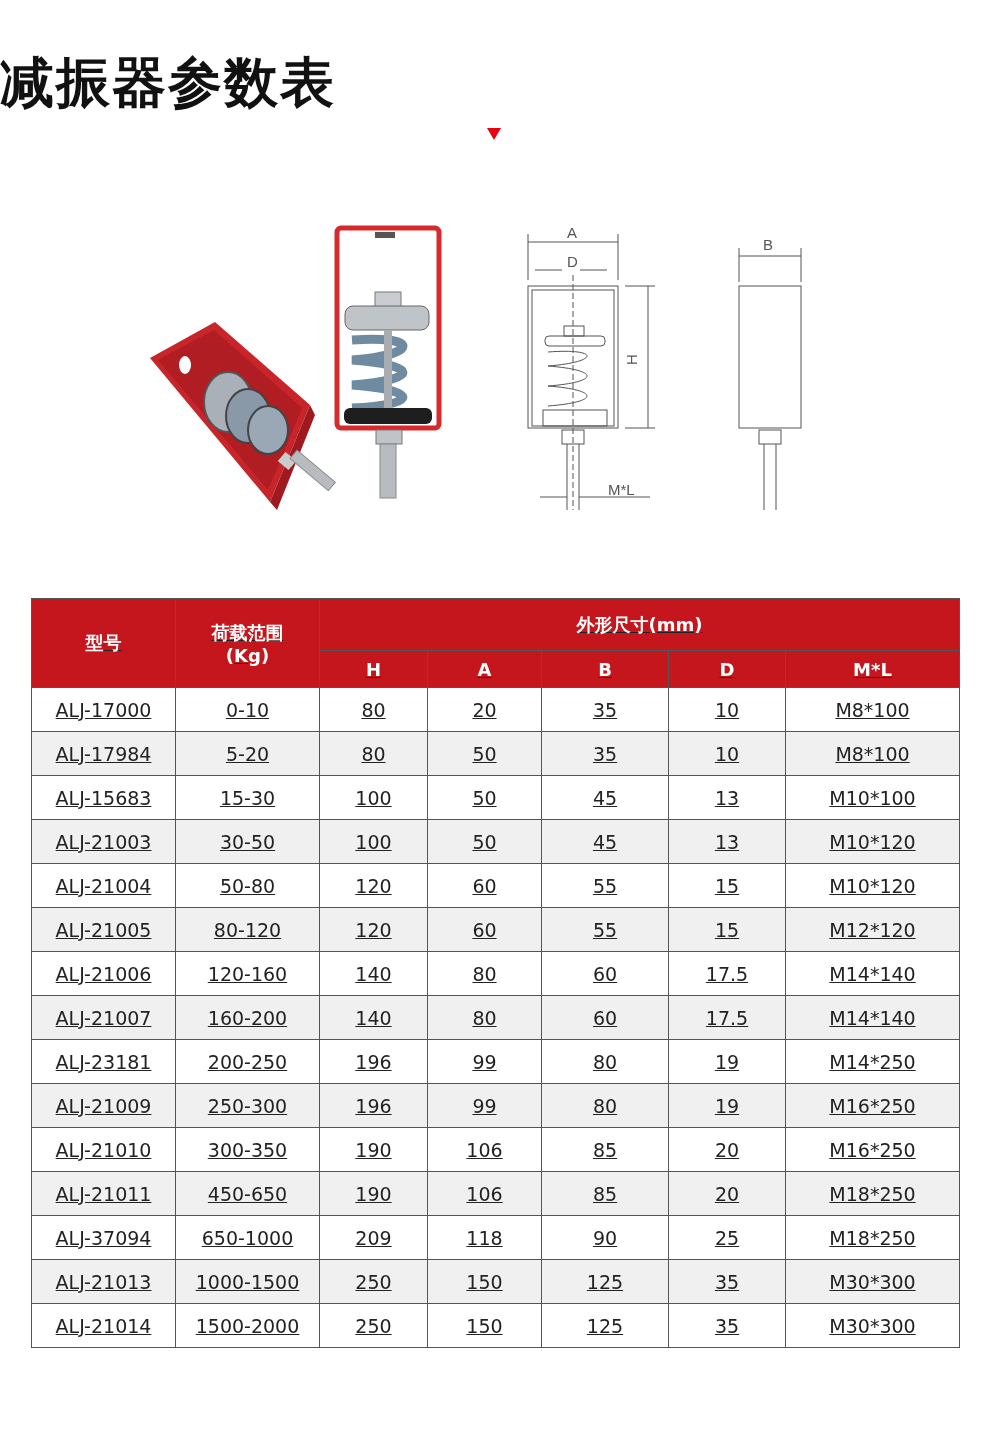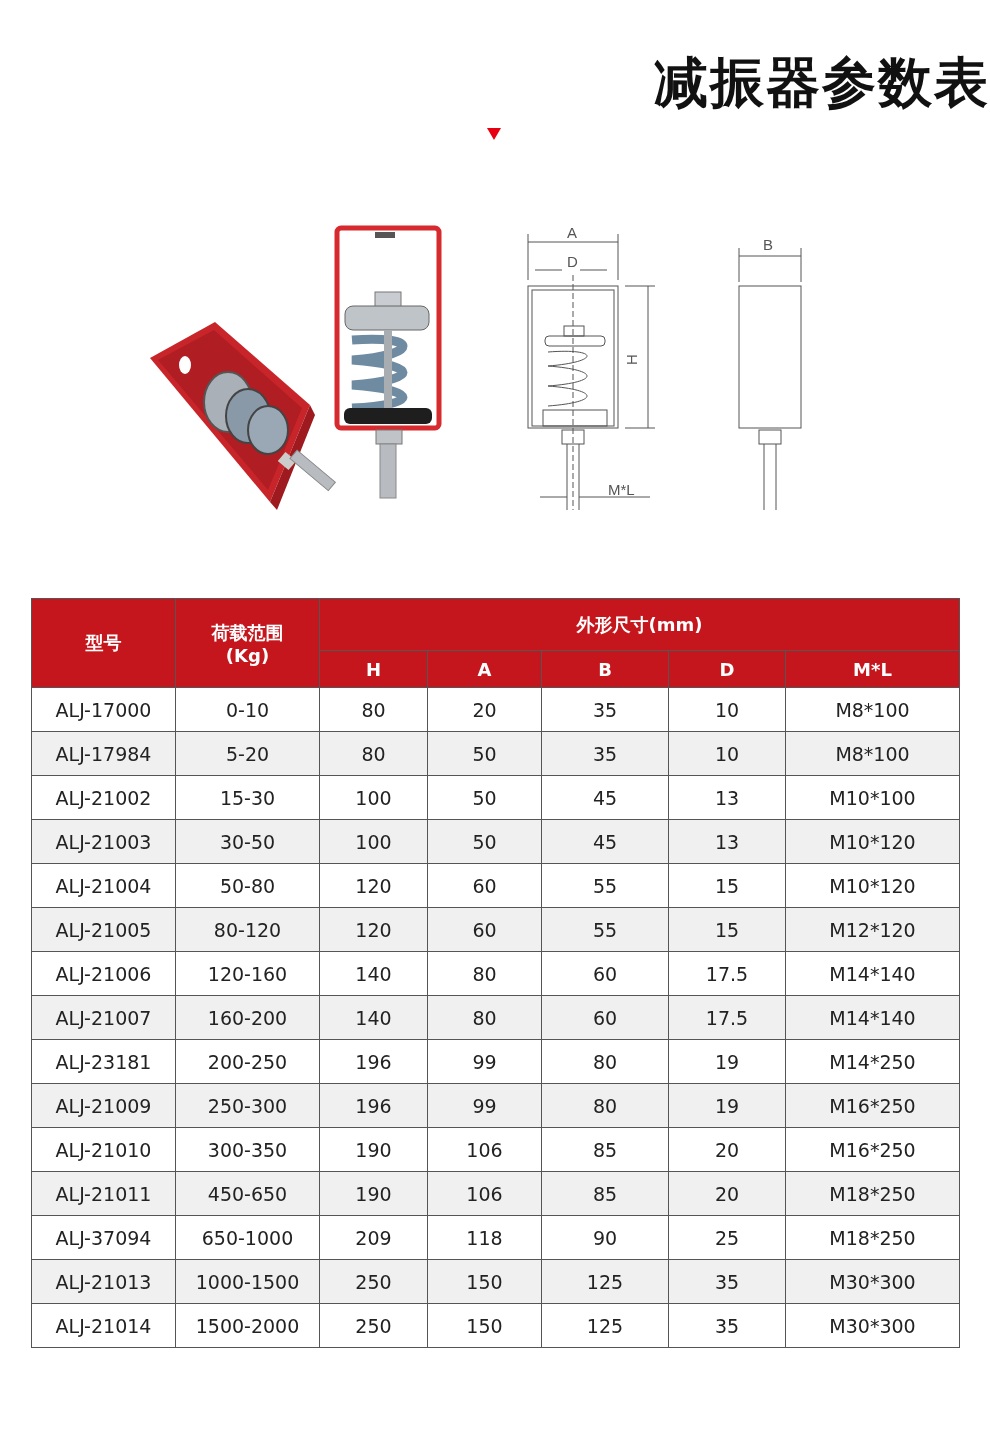--- a/index.html
+++ b/index.html
@@ -1,25 +1,25 @@
 <!DOCTYPE html>
 <html><head>
   <meta charset="utf-8">
   <style>
     html, body { margin: 0; padding: 0; background: #ffffff; }
     body { width: 990px; height: 1456px; position: relative; overflow: hidden;
            font-family: "DejaVu Sans", "Liberation Sans", sans-serif; color: #222; }
-    .title { position: absolute; top: 48px; left: 0; width: 990px; text-align: right;
+    .title { position: absolute; top: 48px; left: 0; width: 990px; text-align: left;
              font-size: 54px; font-weight: bold; color: #111; letter-spacing: 2px; line-height: 70px; }
     .title-arrow { position: absolute; top: 128px; left: 487px; width: 0; height: 0;
                    border-left: 7px solid transparent; border-right: 7px solid transparent;
                    border-top: 12px solid #e60012; }
     .figure-area { position: absolute; top: 220px; left: 130px; width: 700px; height: 300px; }
     .spec-table { position: absolute; top: 598px; left: 31px; width: 928px;
-                  border-collapse: collapse; table-layout: fixed; }
+                  border-collapse: collapse; table-layout: fixed; text-decoration: underline; }
     .spec-table th, .spec-table td { border: 1.5px solid #555; text-align: center; padding: 0; }
     .spec-table th { background: #c4161c; color: #ffffff; font-weight: bold; font-size: 18px; }
     .spec-table tr.h1 th { height: 51px; }
     .spec-table tr.h2 th { height: 36px; }
     .spec-table td { font-size: 19px; color: #222; height: 43px; }
     .spec-table tr.row:nth-child(even) td { background: #f0f0f0; }
     .hdr-sub { display: block; font-weight: bold; }
   </style>
 </head>
 <body>
@@ -136,21 +136,21 @@
       <tr class="row">
         <td>ALJ-17984</td>
         <td>5-20</td>
         <td>80</td>
         <td>50</td>
         <td>35</td>
         <td>10</td>
         <td>M8*100</td>
       </tr>
       <tr class="row">
-        <td>ALJ-21002</td>
+        <td>ALJ-15683</td>
         <td>15-30</td>
         <td>100</td>
         <td>50</td>
         <td>45</td>
         <td>13</td>
         <td>M10*100</td>
       </tr>
       <tr class="row">
         <td>ALJ-21003</td>
         <td>30-50</td>

